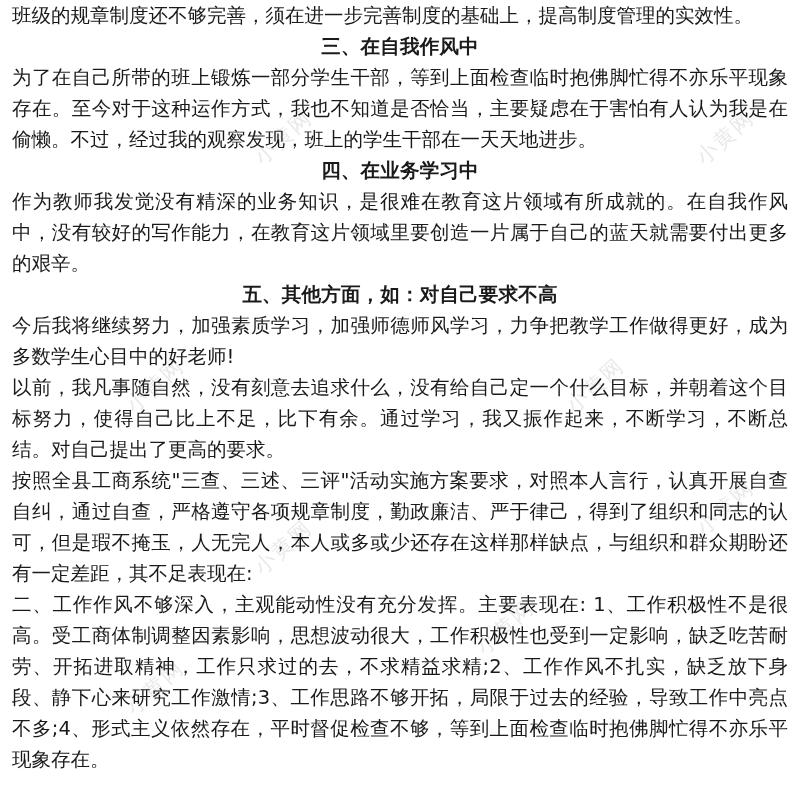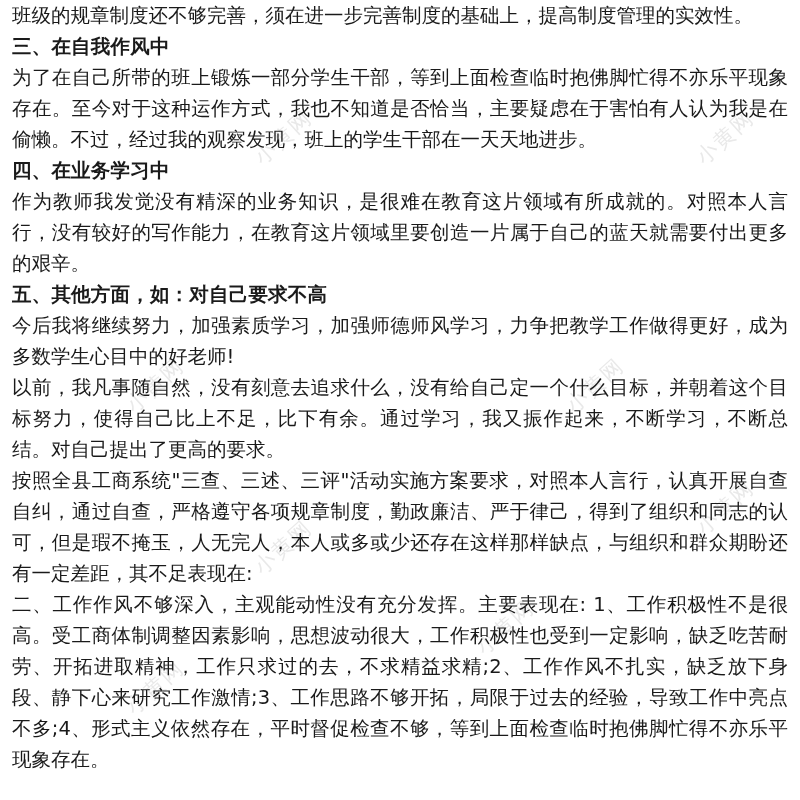--- a/index.html
+++ b/index.html
@@ -64,21 +64,21 @@
   }
   p.para {
     font-weight: 400;
     letter-spacing: 0px;
   }
   p.heading {
     font-weight: bold;
     font-size: 19.5px;
     line-height: 31px;
     letter-spacing: 0.2px;
-    text-align: left;
+    text-align: center;
   }
 </style>
 </head>
 <body>
 
 <div id="page" style="background: rgb(255, 255, 255);">
 
   <div id="watermark-layer">
       <span class="wm" style="left: 690px; top: 150px; color: rgb(233, 233, 233); transform: rotate(-42deg);">小黄网</span>
       <span class="wm" style="left: 248px; top: 150px; color: rgb(233, 233, 233); transform: rotate(-42deg);">小黄网</span>
@@ -88,21 +88,21 @@
       <span class="wm" style="left: 248px; top: 560px; color: rgb(233, 233, 233); transform: rotate(-42deg);">小黄网</span>
       <span class="wm" style="left: 470px; top: 640px; color: rgb(233, 233, 233); transform: rotate(-42deg);">小黄网</span>
       <span class="wm" style="left: 120px; top: 700px; color: rgb(233, 233, 233); transform: rotate(-42deg);">小黄网</span>
     </div>
 
   <div id="doc-body" style="color: rgb(26, 26, 26);">
       <p class="para clip-top" id="block-partial-line-top">班级的规章制度还不够完善，须在进一步完善制度的基础上，提高制度管理的实效性。</p>
       <p class="heading" id="block-heading-3">三、在自我作风中</p>
       <p class="para" id="block-para-3">为了在自己所带的班上锻炼一部分学生干部，等到上面检查临时抱佛脚忙得不亦乐平现象存在。至今对于这种运作方式，我也不知道是否恰当，主要疑虑在于害怕有人认为我是在偷懒。不过，经过我的观察发现，班上的学生干部在一天天地进步。</p>
       <p class="heading" id="block-heading-4">四、在业务学习中</p>
-      <p class="para" id="block-para-4">作为教师我发觉没有精深的业务知识，是很难在教育这片领域有所成就的。对照本人言行，没有较好的写作能力，在教育这片领域里要创造一片属于自己的蓝天就需要付出更多的艰辛。</p>
+      <p class="para" id="block-para-4">作为教师我发觉没有精深的业务知识，是很难在教育这片领域有所成就的。在自我作风中，没有较好的写作能力，在教育这片领域里要创造一片属于自己的蓝天就需要付出更多的艰辛。</p>
       <p class="heading" id="block-heading-5">五、其他方面，如：对自己要求不高</p>
       <p class="para" id="block-para-6">今后我将继续努力，加强素质学习，加强师德师风学习，力争把教学工作做得更好，成为多数学生心目中的好老师!</p>
       <p class="para" id="block-para-5">以前，我凡事随自然，没有刻意去追求什么，没有给自己定一个什么目标，并朝着这个目标努力，使得自己比上不足，比下有余。通过学习，我又振作起来，不断学习，不断总结。对自己提出了更高的要求。</p>
       <p class="para" id="block-para-7">按照全县工商系统"三查、三述、三评"活动实施方案要求，对照本人言行，认真开展自查自纠，通过自查，严格遵守各项规章制度，勤政廉洁、严于律己，得到了组织和同志的认可，但是瑕不掩玉，人无完人，本人或多或少还存在这样那样缺点，与组织和群众期盼还有一定差距，其不足表现在:</p>
       <p class="para" id="block-para-9">二、工作作风不够深入，主观能动性没有充分发挥。主要表现在: 1、工作积极性不是很高。受工商体制调整因素影响，思想波动很大，工作积极性也受到一定影响，缺乏吃苦耐劳、开拓进取精神，工作只求过的去，不求精益求精;2、工作作风不扎实，缺乏放下身段、静下心来研究工作激情;3、工作思路不够开拓，局限于过去的经验，导致工作中亮点不多;4、形式主义依然存在，平时督促检查不够，等到上面检查临时抱佛脚忙得不亦乐平现象存在。</p>
     </div>
 
 </div>
 
 </body></html>

